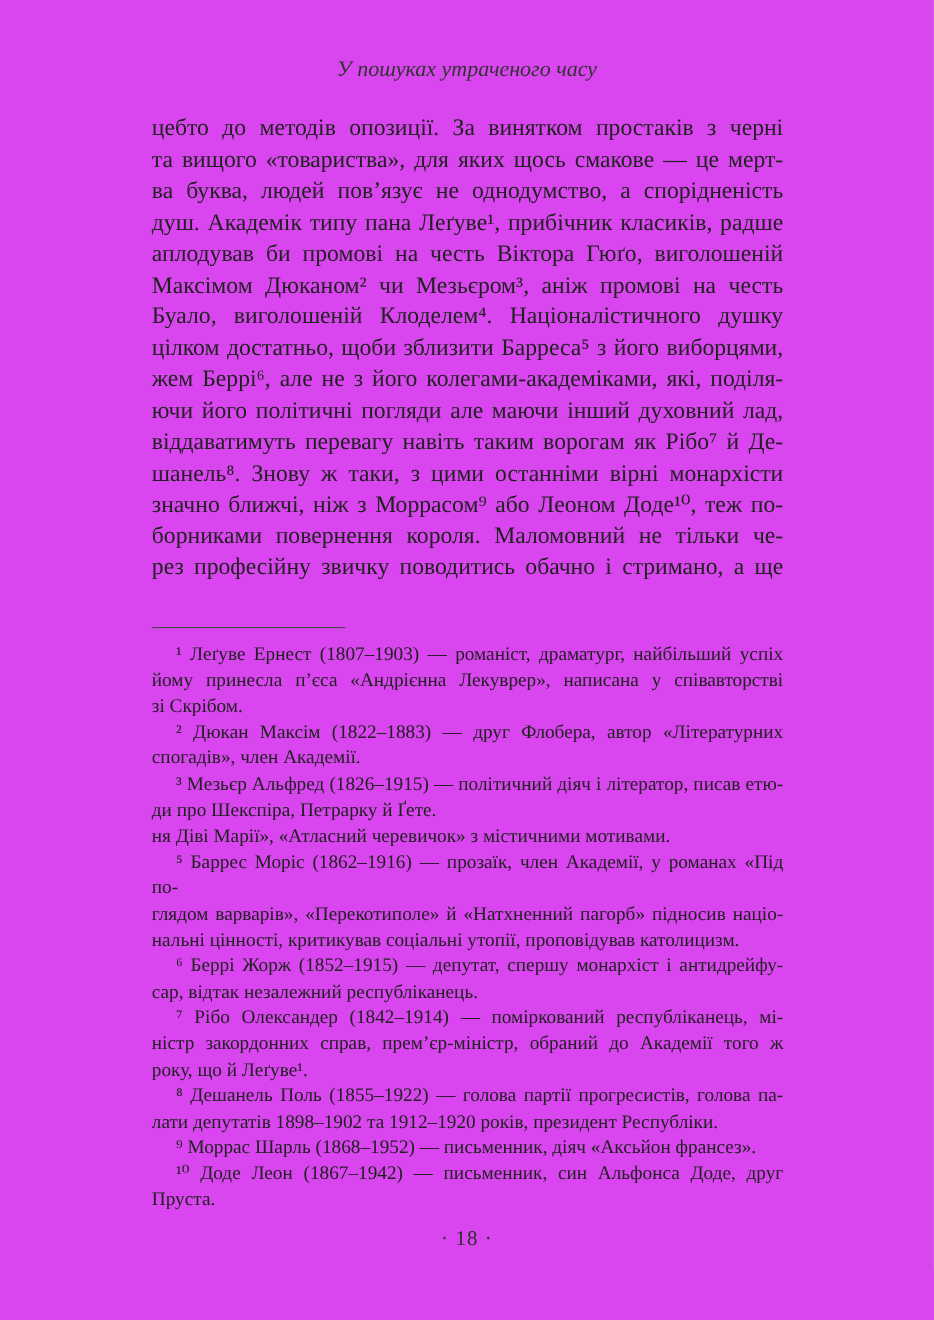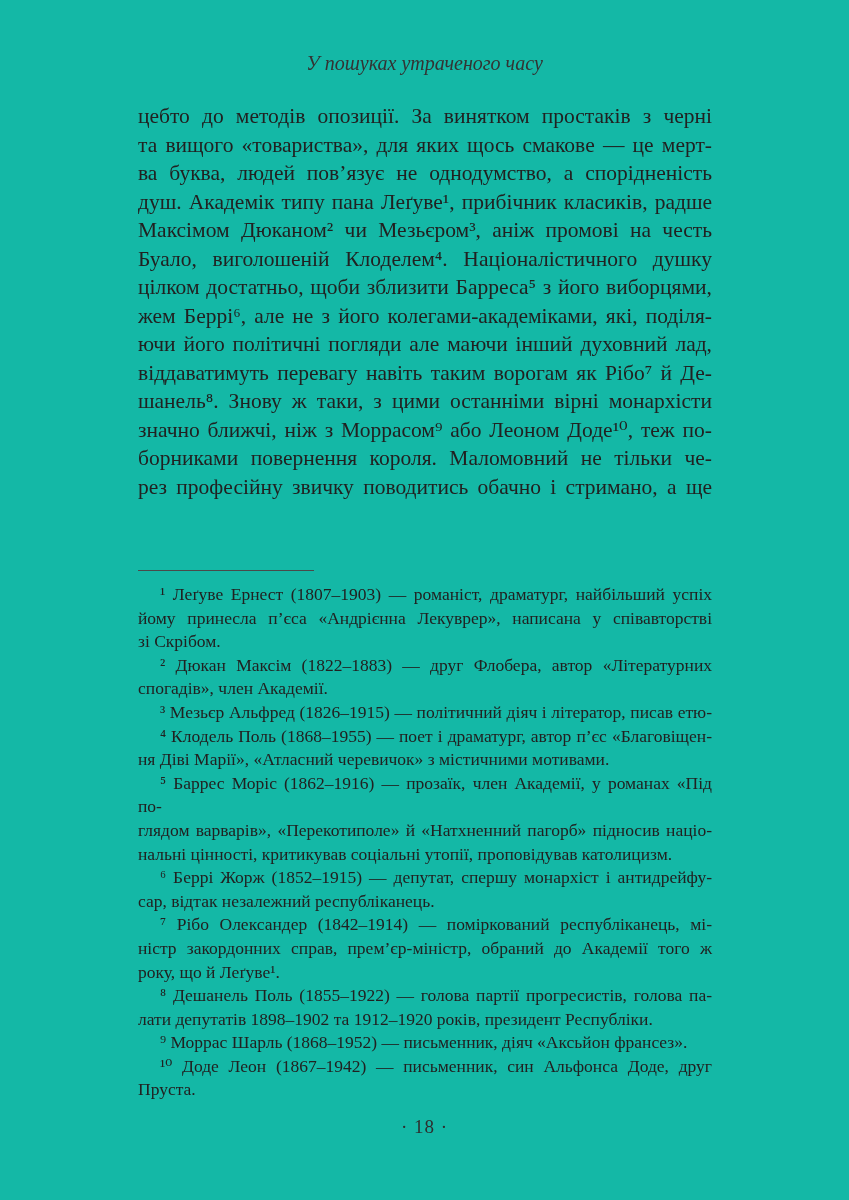--- a/index.html
+++ b/index.html
@@ -1,20 +1,20 @@
 <!DOCTYPE html>
 <html><head>
 <meta charset="utf-8">
 <style>
   html, body { margin: 0; padding: 0; }
   .page {
     position: relative;
     width: 849px;
     height: 1200px;
-    background: #14b8a6;
+    background: #d946ef;
     font-family: "Liberation Serif", "DejaVu Serif", serif;
     color: #212121;
     overflow: hidden;
   }
   .running-header {
     position: absolute;
     top: 52px;
     left: 0;
     width: 100%;
     text-align: center;
@@ -78,20 +78,21 @@
 <body>
 
 <div class="page">
   <div class="running-header">У пошуках утраченого часу</div>
 
   <div class="body-block">
       <div class="body-line">цебто до методів опозиції. За винятком простаків з черні</div>
       <div class="body-line">та вищого «товариства», для яких щось смакове — це мерт-</div>
       <div class="body-line">ва буква, людей пов’язує не однодумство, а спорідненість</div>
       <div class="body-line">душ. Академік типу пана Леґуве¹, прибічник класиків, радше</div>
+      <div class="body-line">аплодував би промові на честь Віктора Гюґо, виголошеній</div>
       <div class="body-line">Максімом Дюканом² чи Мезьєром³, аніж промові на честь</div>
       <div class="body-line">Буало, виголошеній Клоделем⁴. Націоналістичного душку</div>
       <div class="body-line">цілком достатньо, щоби зблизити Барреса⁵ з його виборцями,</div>
       <div class="body-line">жем Беррі⁶, але не з його колегами-академіками, які, поділя-</div>
       <div class="body-line">ючи його політичні погляди але маючи інший духовний лад,</div>
       <div class="body-line">віддаватимуть перевагу навіть таким ворогам як Рібо⁷ й Де-</div>
       <div class="body-line">шанель⁸. Знову ж таки, з цими останніми вірні монархісти</div>
       <div class="body-line">значно ближчі, ніж з Моррасом⁹ або Леоном Доде¹⁰, теж по-</div>
       <div class="body-line">борниками повернення короля. Маломовний не тільки че-</div>
       <div class="body-line">рез професійну звичку поводитись обачно і стримано, а ще</div>
@@ -104,23 +105,23 @@
         <div class="fn-line fn-first">¹ Леґуве Ернест (1807–1903) — романіст, драматург, найбільший успіх</div>
         <div class="fn-line">йому принесла п’єса «Андрієнна Лекуврер», написана у співавторстві</div>
         <div class="fn-line fn-last">зі Скрібом.</div>
       </div>
       <div class="footnote">
         <div class="fn-line fn-first">² Дюкан Максім (1822–1883) — друг Флобера, автор «Літературних</div>
         <div class="fn-line fn-last">спогадів», член Академії.</div>
       </div>
       <div class="footnote">
         <div class="fn-line fn-first">³ Мезьєр Альфред (1826–1915) — політичний діяч і літератор, писав етю-</div>
+        <div class="fn-line fn-last">ди про Шекспіра, Петрарку й Ґете.</div>
       </div>
       <div class="footnote">
-        <div class="fn-line fn-first">⁴ Клодель Поль (1868–1955) — поет і драматург, автор п’єс «Благовіщен-</div>
         <div class="fn-line fn-last">ня Діві Марії», «Атласний черевичок» з містичними мотивами.</div>
       </div>
       <div class="footnote">
         <div class="fn-line fn-first">⁵ Баррес Моріс (1862–1916) — прозаїк, член Академії, у романах «Під по-</div>
         <div class="fn-line">глядом варварів», «Перекотиполе» й «Натхненний пагорб» підносив націо-</div>
         <div class="fn-line fn-last">нальні цінності, критикував соціальні утопії, проповідував католицизм.</div>
       </div>
       <div class="footnote">
         <div class="fn-line fn-first">⁶ Беррі Жорж (1852–1915) — депутат, спершу монархіст і антидрейфу-</div>
         <div class="fn-line fn-last">сар, відтак незалежний республіканець.</div>

